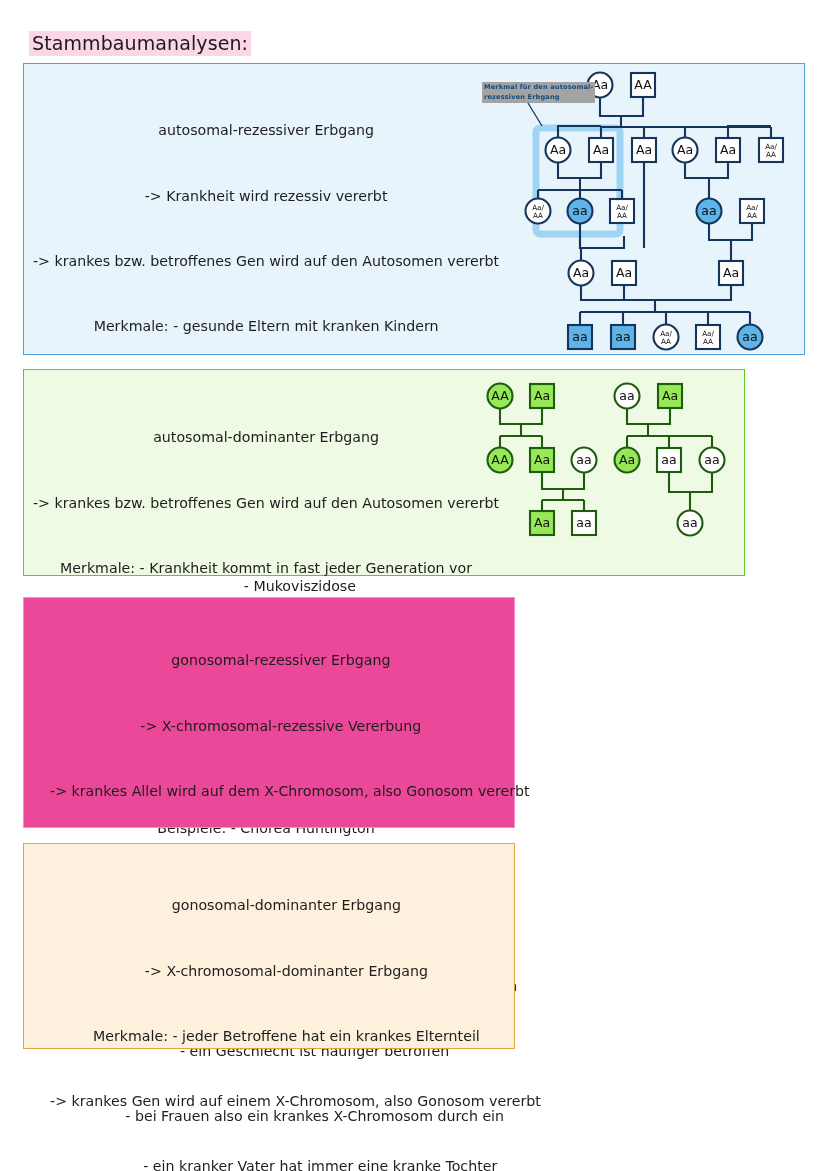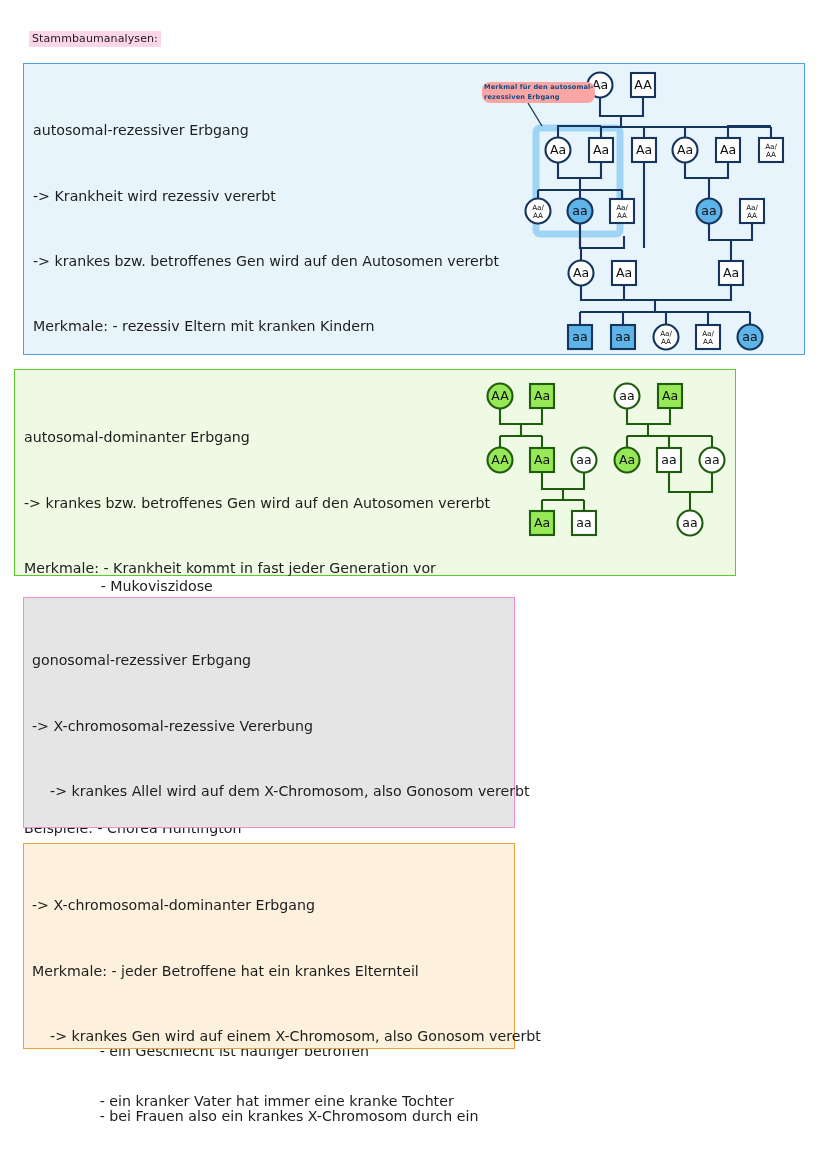--- a/index.html
+++ b/index.html
@@ -6,90 +6,89 @@
   body{
     width:828px;height:1171px;
     background:#ffffff;
     font-family:"DejaVu Sans","Liberation Sans",sans-serif;
     overflow:hidden;
   }
   .page{position:relative;width:828px;height:1171px;}
 
   .page-title{
     position:absolute;left:29px;top:31px;
-    font-size:11px;color:#1c1c1c;
+    font-size:19px;color:#1c1c1c;
     background:#fbd6e6;
     padding:1px 3px 2px 3px;
     letter-spacing:.1px;
   }
 
   .card{
     position:absolute;
     box-sizing:border-box;
     border-width:1.5px;border-style:solid;
   }
   .card-blue{
     left:23px;top:63px;width:782px;height:292px;
     background:#e8f4fc;border-color:#4da3dd;
   }
   .card-green{
-    left:14px;top:369px;width:722px;height:207px;
+    left:23px;top:369px;width:722px;height:207px;
     background:#eefae4;border-color:#5ec92a;
   }
   .card-pink{
     left:23px;top:597px;width:492px;height:231px;
-    background:#e5e5e5;border-color:#f08fd0;
+    background:#ec4899;border-color:#f08fd0;
   }
   .card-orange{
     left:23px;top:843px;width:492px;height:206px;
     background:#fdf0dd;border-color:#e8a33c;
   }
 
   .txt{
     position:absolute;left:10px;top:10px;
     color:#1d1d1d;
     font-size:14.2px;
     line-height:21.7px;
     white-space:pre;
   }
   .card-blue .txt{left:9px;top:13px;}
   .card-green .txt{left:9px;top:14px;}
   .card-pink .txt{left:8px;top:9px;}
   .card-orange .txt{left:8px;top:8px;}
-  .txt div{white-space:pre;}
+  .txt div{white-space:pre;text-align:center;}
 
   .ped{position:absolute;}
 
   .annot{
     position:absolute;
     font-size:6.6px;
     line-height:9.5px;
     color:#0f4c81;
-    background:#fca5a5;
+    background:#a3a3a3;
     padding:1px 2px;
     font-weight:bold;
     letter-spacing:.15px;
     left:482px;top:82px;
     white-space:pre;
-    border-radius:8px;
   }
 </style>
 </head>
 <body>
 
 <div class="page">
 
   <div class="page-title">Stammbaumanalysen:</div>
 
   <div class="card card-blue">
     <div class="txt">
       <div>autosomal-rezessiver Erbgang</div>
       <div>-&gt; Krankheit wird rezessiv vererbt</div>
       <div>-&gt; krankes bzw. betroffenes Gen wird auf den Autosomen vererbt</div>
-      <div>Merkmale: - rezessiv Eltern mit kranken Kindern</div>
+      <div>Merkmale: - gesunde Eltern mit kranken Kindern</div>
       <div>               - Vererbung ist unabhängig vom Geschlecht</div>
       <div>                  -&gt; beide Geschlechter sind gleichmäßig betroffen</div>
       <div>Beispiele: - Sichelzellenanämie</div>
       <div>               - Mukoviszidose</div>
     </div>
   </div>
 
   <svg class="ped" style="left:0;top:0;" width="828" height="360" viewBox="0 0 828 360">
     <g id="ped-rec-highlight">
         <rect x="536" y="128" width="84" height="106" fill="none" stroke="#9fd4f5" stroke-width="7" rx="4"></rect>
@@ -259,20 +258,21 @@
       <div>                      X-Chromosom aufgrund der Größe nicht ausgleichen</div>
       <div>               - ein Geschlecht ist häufiger betroffen</div>
       <div>               - bei Frauen also ein krankes X-Chromosom durch ein</div>
       
       
     </div>
   </div>
 
   <div class="card card-orange">
     <div class="txt">
+      <div>gonosomal-dominanter Erbgang</div>
       <div>-&gt; X-chromosomal-dominanter Erbgang</div>
       <div>Merkmale: - jeder Betroffene hat ein krankes Elternteil</div>
       <div>    -&gt; krankes Gen wird auf einem X-Chromosom, also Gonosom vererbt</div>
       <div>               - ein kranker Vater hat immer eine kranke Tochter</div>
       
       
       
       
     </div>
   </div>

